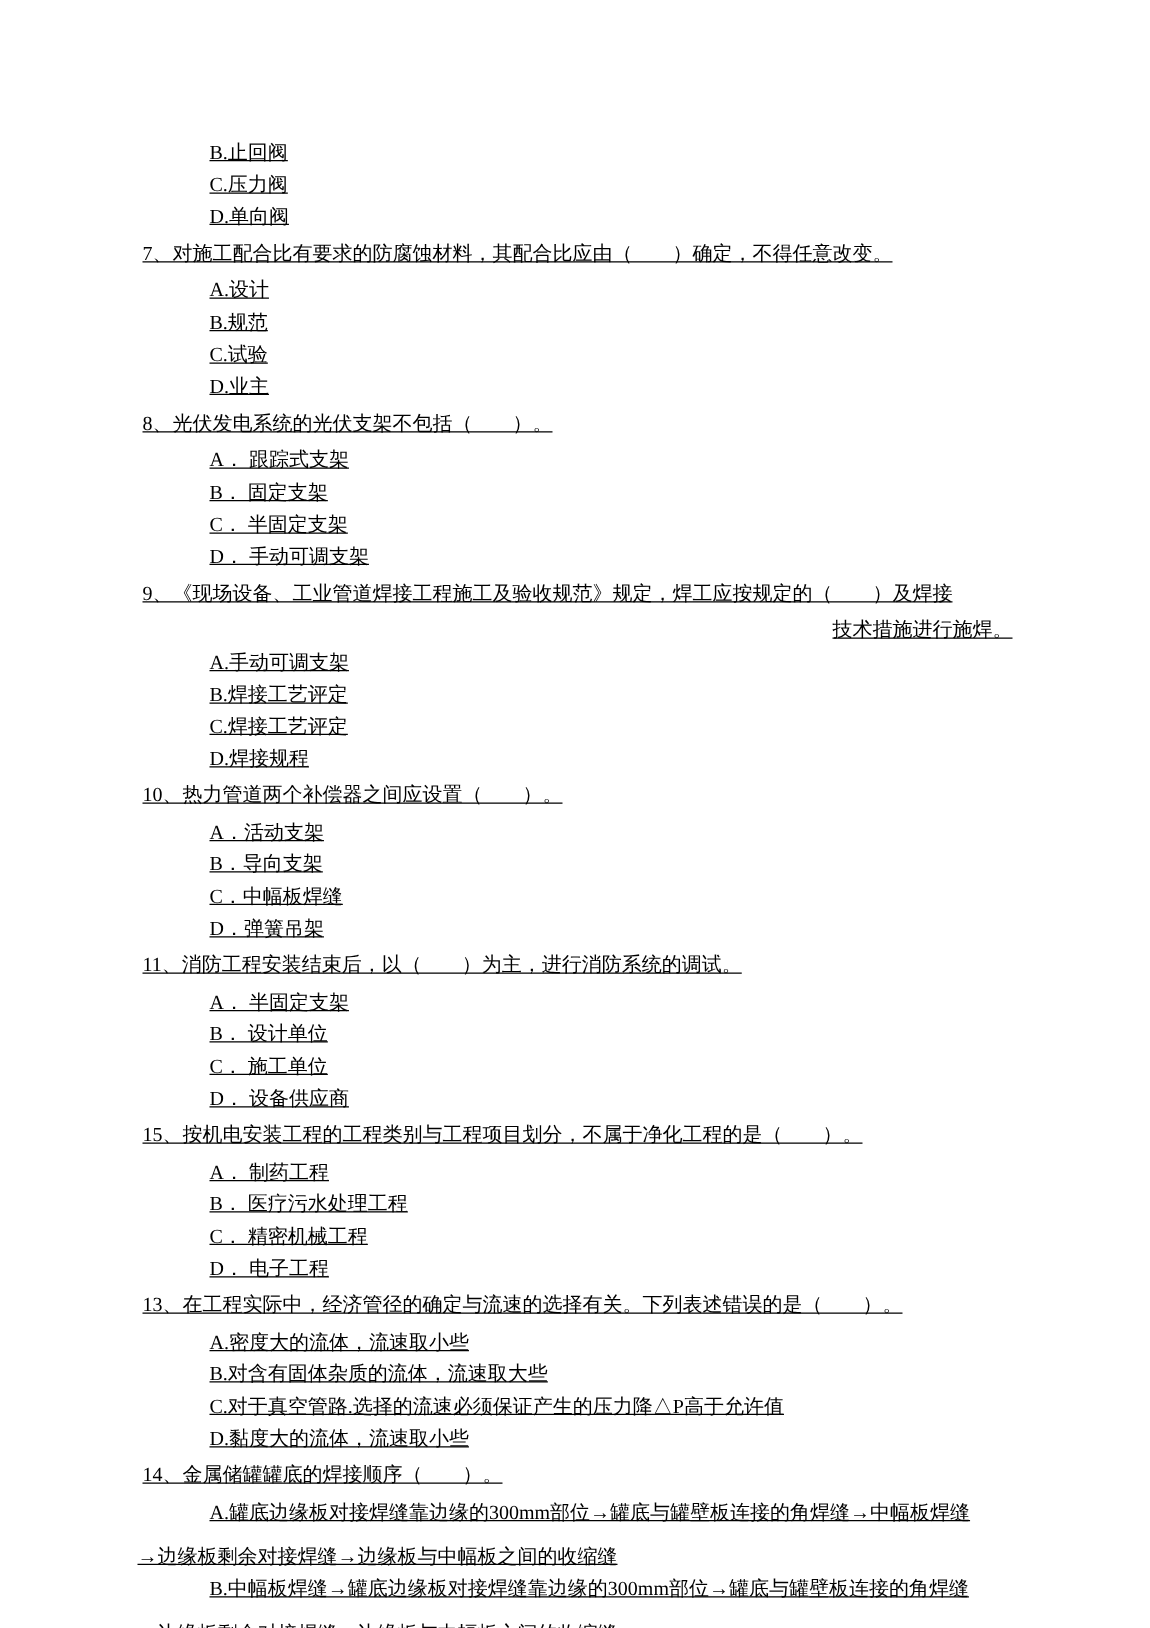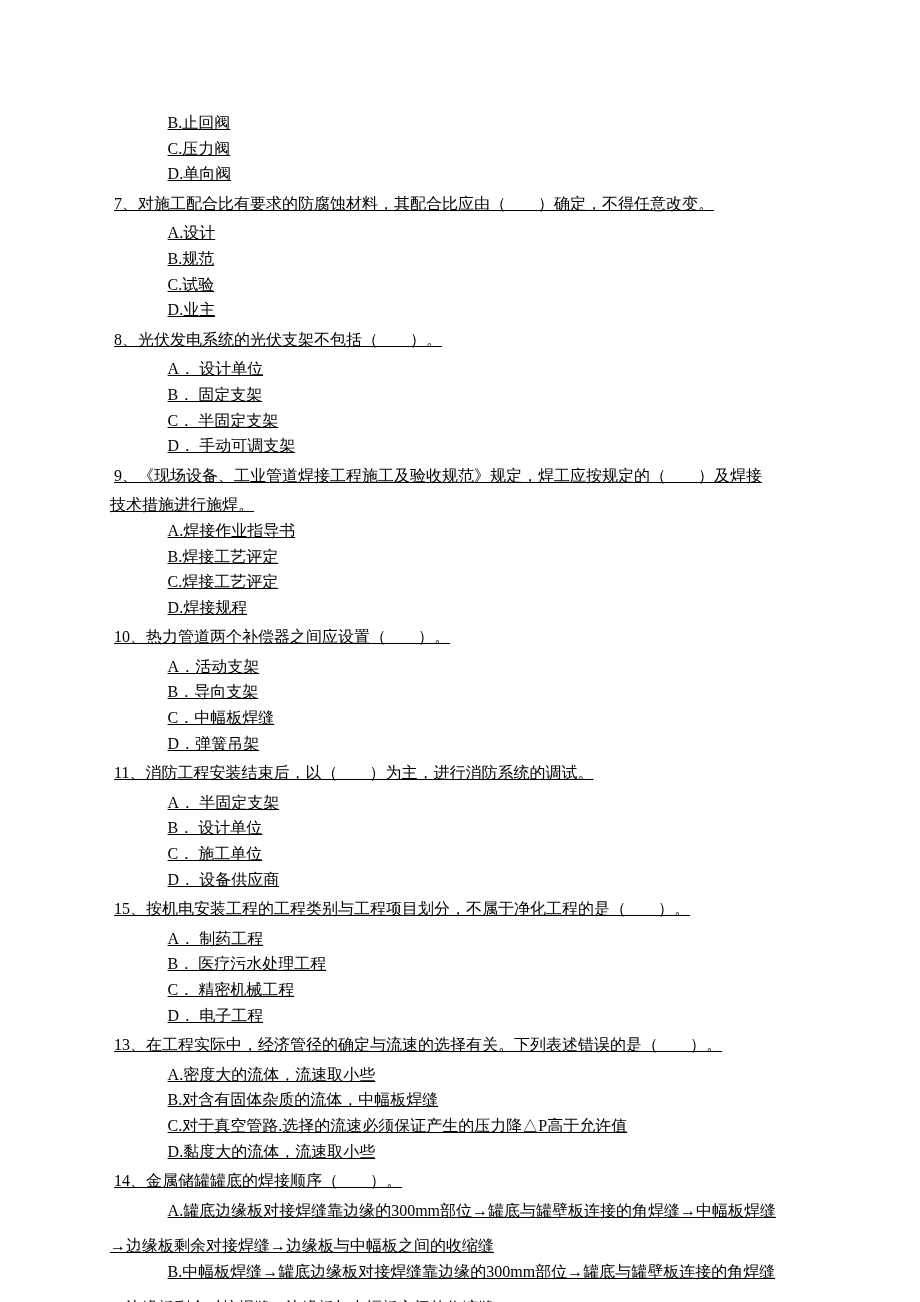--- a/index.html
+++ b/index.html
@@ -16,20 +16,21 @@
     .option {
       padding-left: 3.6em;
     }
     .question {
       margin: 4px;
       padding: 0;
     }
     .question-cont {
       margin: 0;
       padding: 0;
+      text-align: right;
     }
     .long-answer {
       padding-left: 3.6em;
       text-indent: 0;
     }
     .long-answer-cont {
       text-indent: 0;
       margin-top: 10px;
     }
     .footer {
@@ -49,28 +50,28 @@
 <p class="option">C.压力阀</p>
 <p class="option">D.单向阀</p>
 
 <p class="question">7、对施工配合比有要求的防腐蚀材料，其配合比应由（　　）确定，不得任意改变。</p>
 <p class="option">A.设计</p>
 <p class="option">B.规范</p>
 <p class="option">C.试验</p>
 <p class="option">D.业主</p>
 
 <p class="question">8、光伏发电系统的光伏支架不包括（　　）。</p>
-<p class="option">A． 设计单位</p>
+<p class="option">A． 跟踪式支架</p>
 <p class="option">B． 固定支架</p>
 <p class="option">C． 半固定支架</p>
 <p class="option">D． 手动可调支架</p>
 
 <p class="question">9、《现场设备、工业管道焊接工程施工及验收规范》规定，焊工应按规定的（　　）及焊接</p>
 <p class="question-cont">技术措施进行施焊。</p>
-<p class="option">A.焊接作业指导书</p>
+<p class="option">A.手动可调支架</p>
 <p class="option">B.焊接工艺评定</p>
 <p class="option">C.焊接工艺评定</p>
 <p class="option">D.焊接规程</p>
 
 <p class="question">10、热力管道两个补偿器之间应设置（　　）。</p>
 <p class="option">A．活动支架</p>
 <p class="option">B．导向支架</p>
 <p class="option">C．中幅板焊缝</p>
 <p class="option">D．弹簧吊架</p>
 
@@ -81,21 +82,21 @@
 <p class="option">D． 设备供应商</p>
 
 <p class="question">15、按机电安装工程的工程类别与工程项目划分，不属于净化工程的是（　　）。</p>
 <p class="option">A． 制药工程</p>
 <p class="option">B． 医疗污水处理工程</p>
 <p class="option">C． 精密机械工程</p>
 <p class="option">D． 电子工程</p>
 
 <p class="question">13、在工程实际中，经济管径的确定与流速的选择有关。下列表述错误的是（　　）。</p>
 <p class="option">A.密度大的流体，流速取小些</p>
-<p class="option">B.对含有固体杂质的流体，中幅板焊缝</p>
+<p class="option">B.对含有固体杂质的流体，流速取大些</p>
 <p class="option">C.对于真空管路.选择的流速必须保证产生的压力降△P高于允许值</p>
 <p class="option">D.黏度大的流体，流速取小些</p>
 
 <p class="question">14、金属储罐罐底的焊接顺序（　　）。</p>
 <p class="long-answer">A.罐底边缘板对接焊缝靠边缘的300mm部位→罐底与罐壁板连接的角焊缝→中幅板焊缝</p>
 <p class="long-answer-cont">→边缘板剩余对接焊缝→边缘板与中幅板之间的收缩缝</p>
 <p class="long-answer">B.中幅板焊缝→罐底边缘板对接焊缝靠边缘的300mm部位→罐底与罐壁板连接的角焊缝</p>
 <p class="long-answer-cont">→边缘板剩余对接焊缝→边缘板与中幅板之间的收缩缝</p>
 
 <p class="footer">第 2 页 共 11 页</p>

